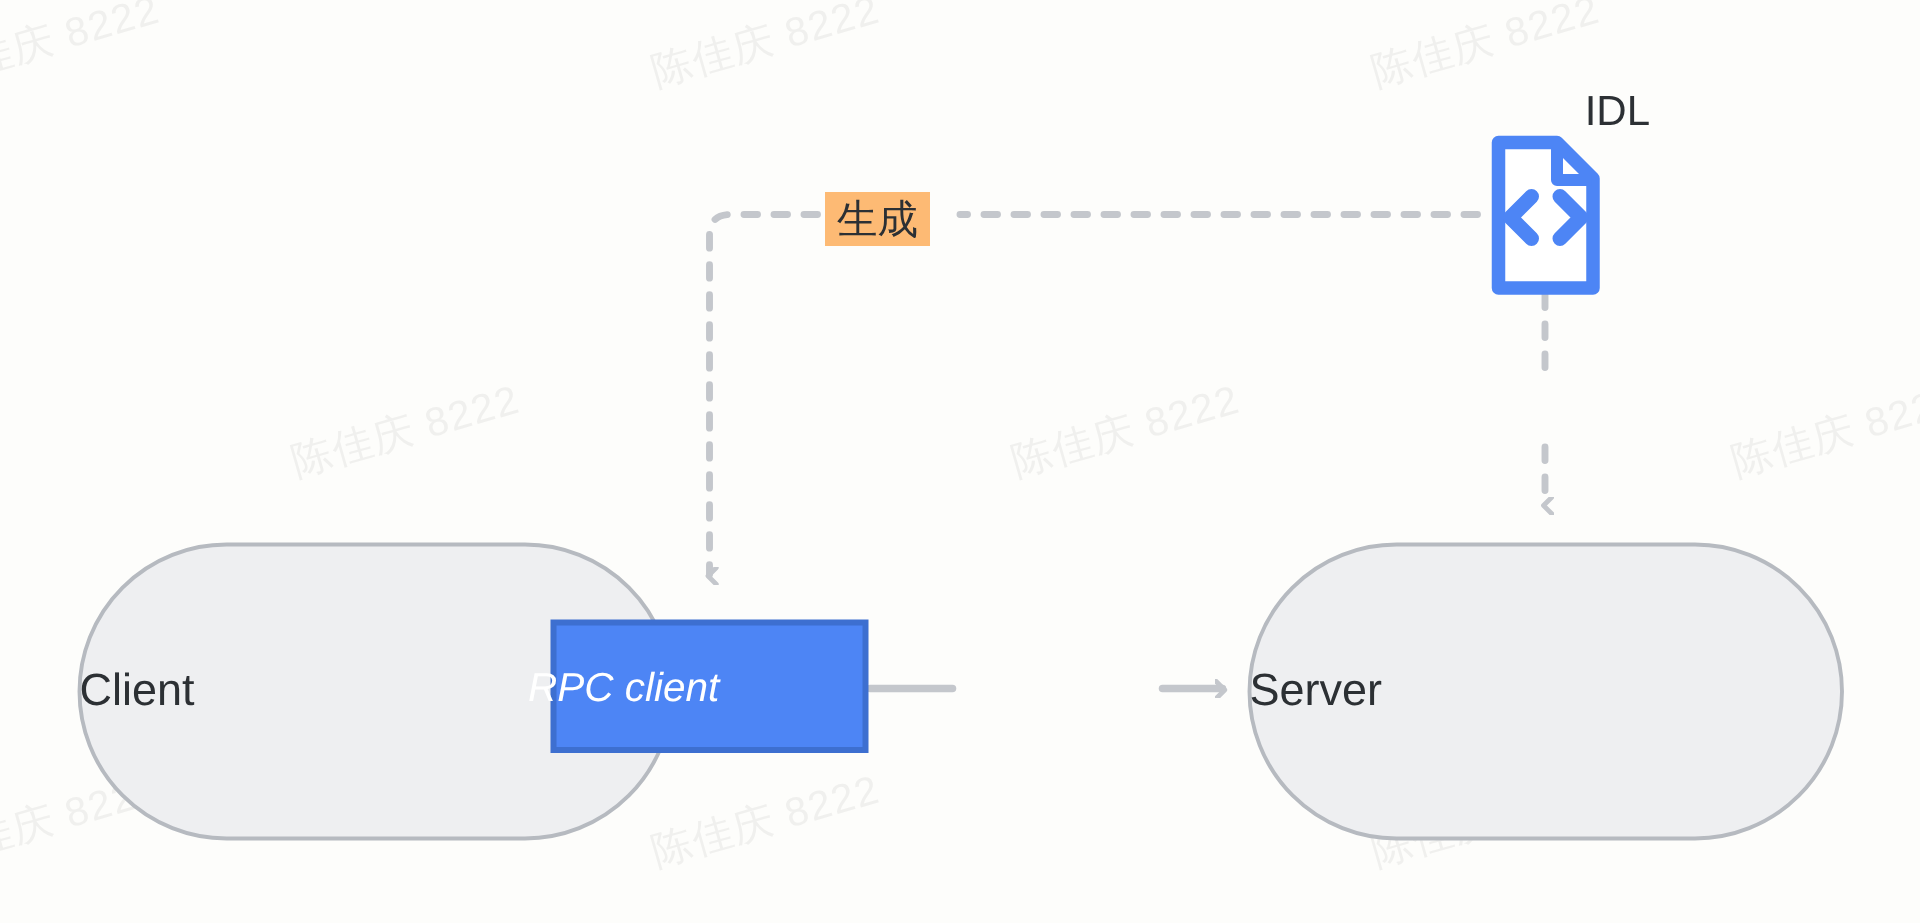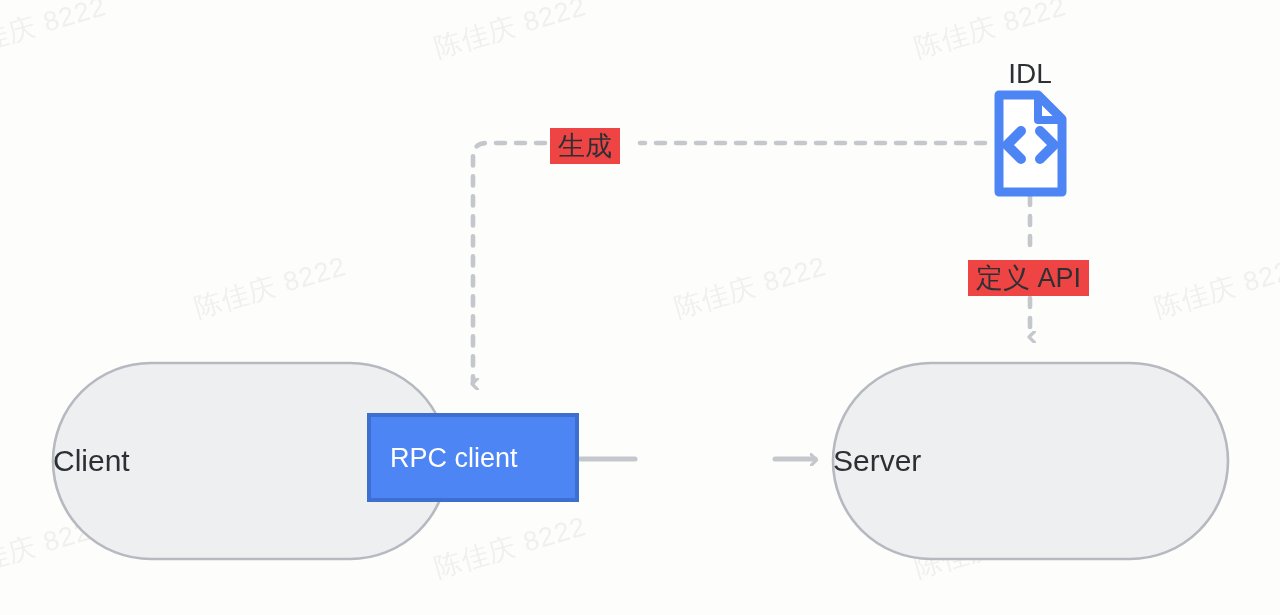--- a/index.html
+++ b/index.html
@@ -61,30 +61,30 @@
   .rpc-box-label {
     font-size: 27px;
     color: #ffffff;
   }
   .edge-label {
     position: absolute;
     z-index: 20;
     font-size: 27px;
     color: #2c3034;
     white-space: nowrap;
-    background: #ef4444;
+    background: #fdba74;
     padding: 0 8px;
   }
   .idl-caption {
     position: absolute;
     z-index: 20;
     font-size: 28px;
     color: #2c3034;
     white-space: nowrap;
-    text-align: center;
+    text-align: right;
   }
 </style>
 </head>
 <body>
 
 <div id="diagram-root">
 
   <div class="watermark-layer" id="wm-layer">
       <div class="watermark-item" style="color: rgb(240, 240, 238); transform: rotate(-16deg); left: -40px; top: 30px;">陈佳庆 8222</div>
       <div class="watermark-item" style="color: rgb(240, 240, 238); transform: rotate(-16deg); left: 440px; top: 30px;">陈佳庆 8222</div>
@@ -127,22 +127,21 @@
       <path d="M1038 96 L1038 120 L1061 120" fill="none" stroke="#4d85f5" stroke-width="8" stroke-linejoin="round"></path>
       <path d="M1021 131 L1007 145 L1021 159" fill="none" stroke="#4d85f5" stroke-width="10" stroke-linecap="round" stroke-linejoin="round"></path>
       <path d="M1040 131 L1054 145 L1040 159" fill="none" stroke="#4d85f5" stroke-width="10" stroke-linecap="round" stroke-linejoin="round"></path>
     </g>
   </svg>
 
   <div class="node-label capsule-label" style="left:53px; top:444px; width:395px;">Client</div>
 
   <div class="node-label capsule-label" style="left:833px; top:444px; width:428px;">Server</div>
 
-  <div class="node-label rpc-box-label" style="left:390px; top:443px; width:208px;">RPC client</div>
+  <div class="node-label rpc-box-label" style="left:352px; top:443px; width:208px;font-style:italic;">RPC client</div>
 
   <div class="idl-caption" style="left:960px; top:58px; width:140px;">IDL</div>
 
   <div class="edge-label" style="left:550px; top:128px;">生成</div>
 
-  <div class="edge-label" style="left:968px; top:260px;">定义 API</div>
 
 
 </div>
 
 </body></html>

